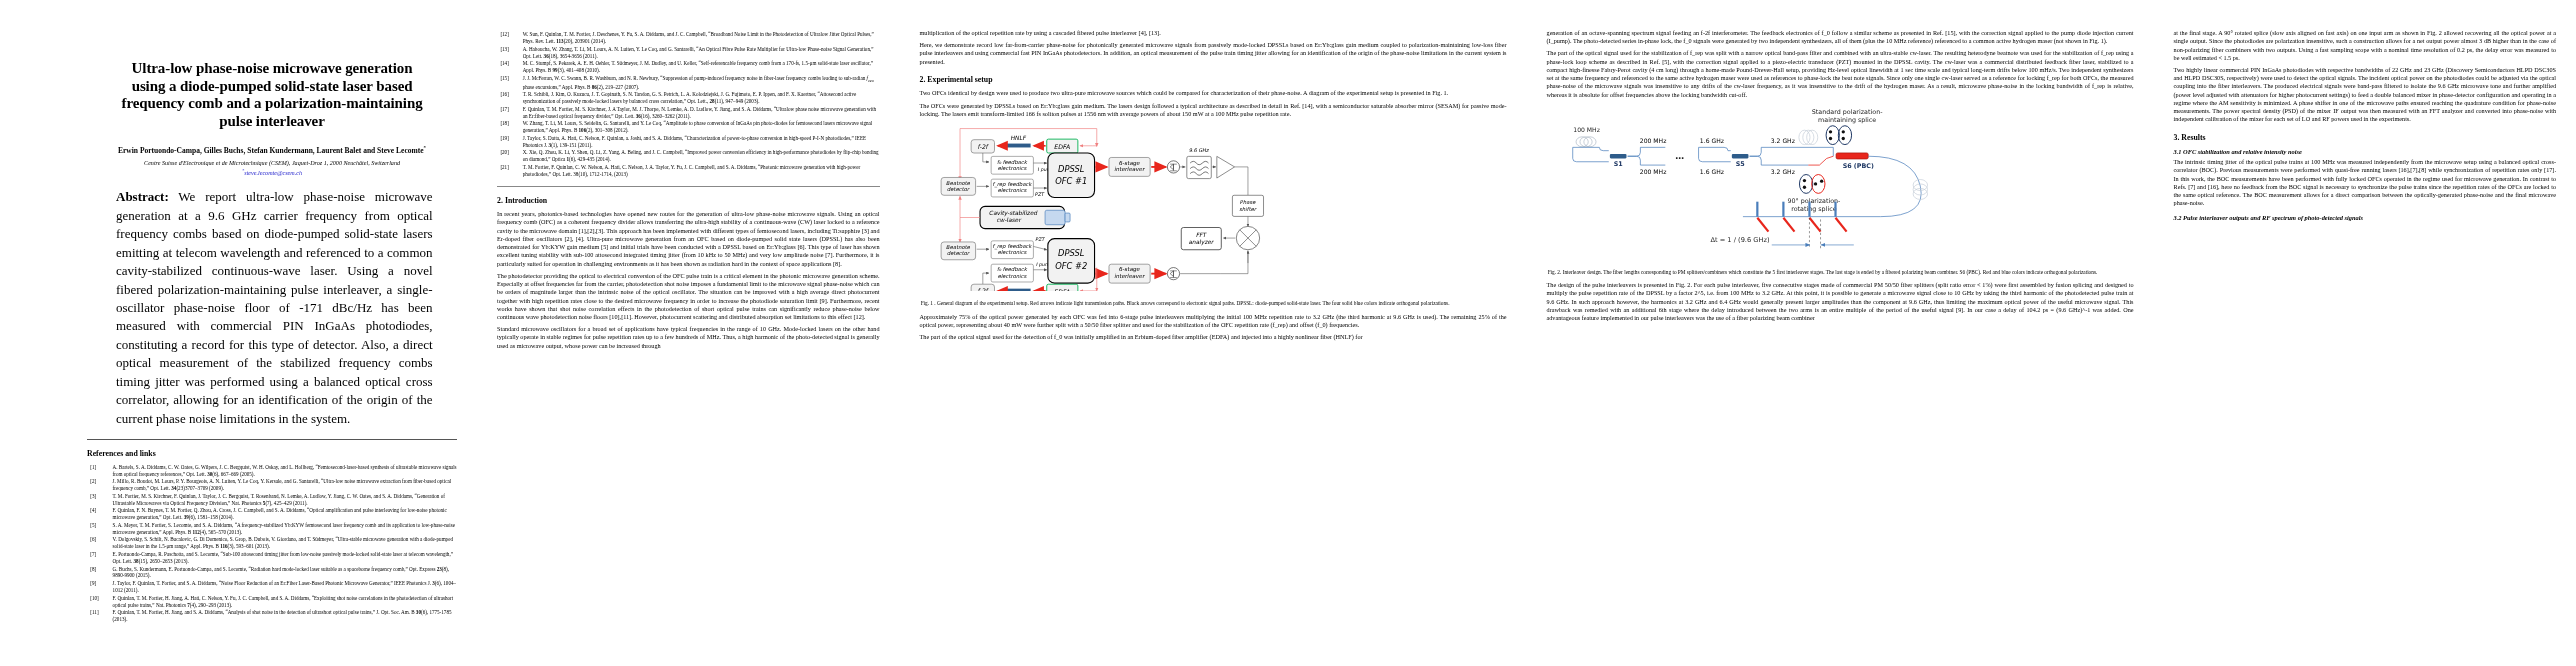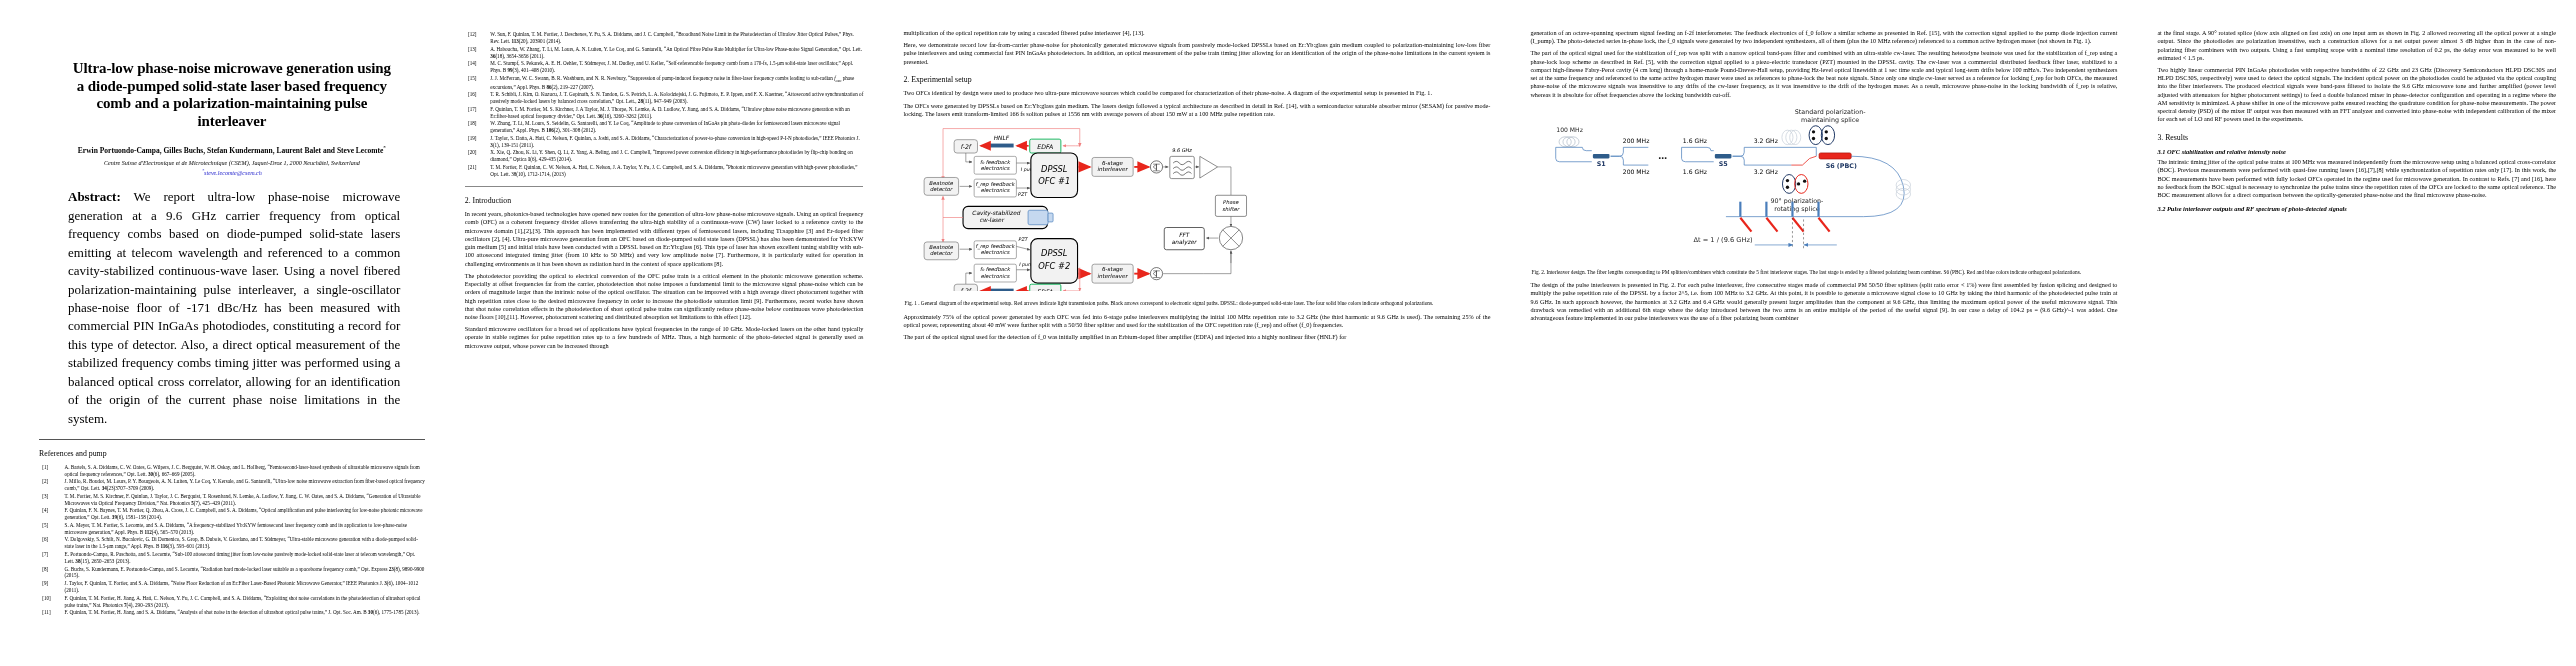--- a/index.html
+++ b/index.html
@@ -4,21 +4,21 @@
 <style>
   * { box-sizing: border-box; }
   html, body { margin:0; padding:0; }
   body {
     width: 2576px; height: 667px;
     background: #ffffff;
     font-family: "Liberation Serif", serif;
     color: #000;
     overflow: hidden;
   }
-  .page { position: relative; width: 2576px; height: 667px; display: flex; }
+  .page { position: relative; width: 2576px; height: 667px; display: flex; padding-left: 48px; }
 
   .col {
     width: 627px;
     padding: 29px 20px 11px 20px;
     position: relative;
   }
   .col.c1 { padding-left: 39px; }
 
   
   .title {
@@ -67,21 +67,21 @@
     margin: 11px 0 0 0;
   }
   hr.rule2 {
     border: none;
     border-top: 0.7px solid #888;
     margin: 7.8px 0 7.8px 0;
   }
 
   h2.sec {
     font-size: 7.8px;
-    font-weight: normal;
+    font-weight: bold;
     margin: 9px 0 5.6px 0;
   }
   h3.subsec {
     font-size: 6.4px;
     font-weight: bold;
     font-style: italic;
     margin: 6.1px 0 3.3px 0;
   }
 
   
@@ -141,21 +141,21 @@
     <div class="authors"><span>Erwin Portuondo-Campa, Gilles Buchs, Stefan Kundermann, Laurent Balet and Steve Lecomte</span><sup>*</sup></div>
     <div class="affil">Centre Suisse d'Electronique et de Microtechnique (CSEM), Jaquet-Droz 1, 2000 Neuchâtel, Switzerland</div>
     <div class="email"><sup>*</sup><span>steve.lecomte@csem.ch</span></div>
 
     <div class="abstract">
       <b>Abstract:</b><span> We report ultra-low phase-noise microwave generation at a 9.6 GHz carrier frequency from optical frequency combs based on diode-pumped solid-state lasers emitting at telecom wavelength and referenced to a common cavity-stabilized continuous-wave laser. Using a novel fibered polarization-maintaining pulse interleaver, a single-oscillator phase-noise floor of -171 dBc/Hz has been measured with commercial PIN InGaAs photodiodes, constituting a record for this type of detector. Also, a direct optical measurement of the stabilized frequency combs timing jitter was performed using a balanced optical cross correlator, allowing for an identification of the origin of the current phase noise limitations in the system.</span>
     </div>
 
     <hr class="rule">
 
-    <h2 class="sec">References and pump</h2>
+    <h2 class="sec">References and links</h2>
     <div class="refs" id="refs-1">
         <div class="ref">
           <div class="num">[1]</div>
           <div class="body">A. Bartels, S. A. Diddams, C. W. Oates, G. Wilpers, J. C. Bergquist, W. H. Oskay, and L. Hollberg, “Femtosecond-laser-based synthesis of ultrastable microwave signals from optical frequency references,” Opt. Lett. <b>30</b>(6), 667–669 (2005).</div>
         </div>
         <div class="ref">
           <div class="num">[2]</div>
           <div class="body">J. Millo, R. Boudot, M. Lours, P. Y. Bourgeois, A. N. Luiten, Y. Le Coq, Y. Kersale, and G. Santarelli, “Ultra-low noise microwave extraction from fiber-based optical frequency comb,” Opt. Lett. <b>34</b>(23)3707–3709 (2009).</div>
         </div>
         <div class="ref">

